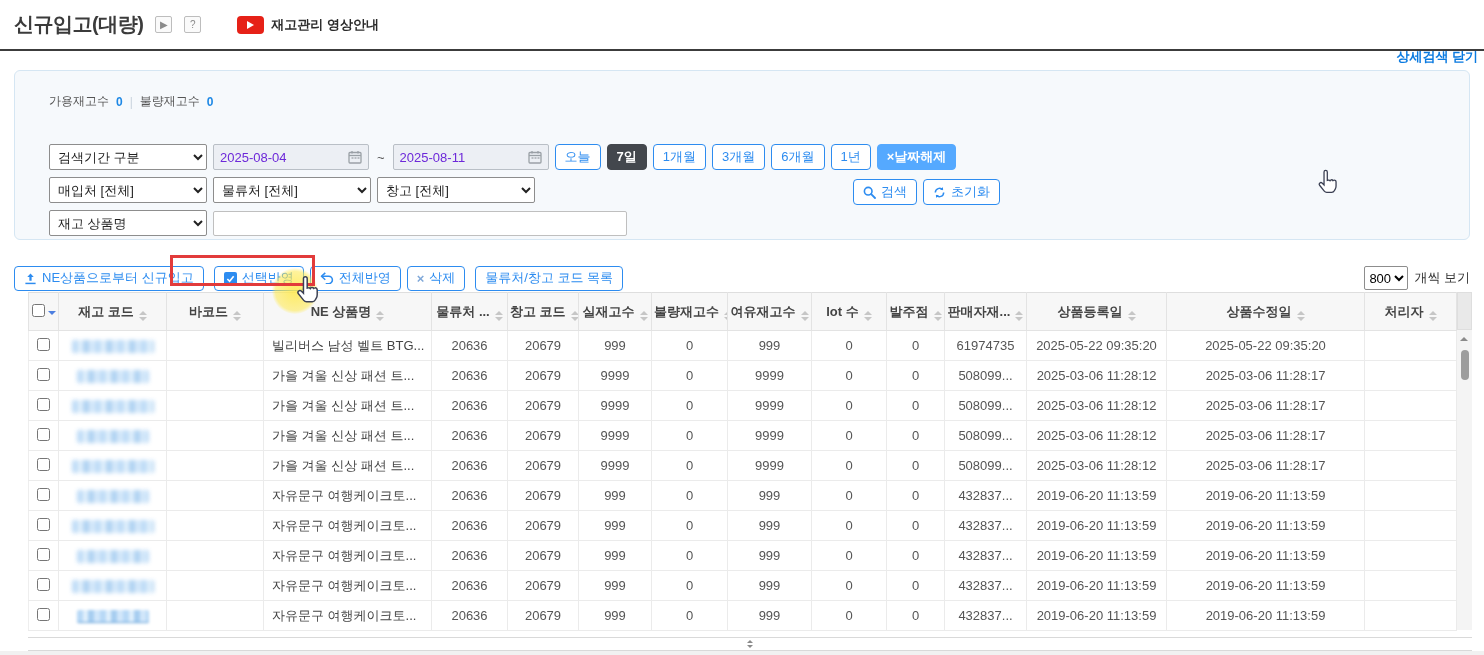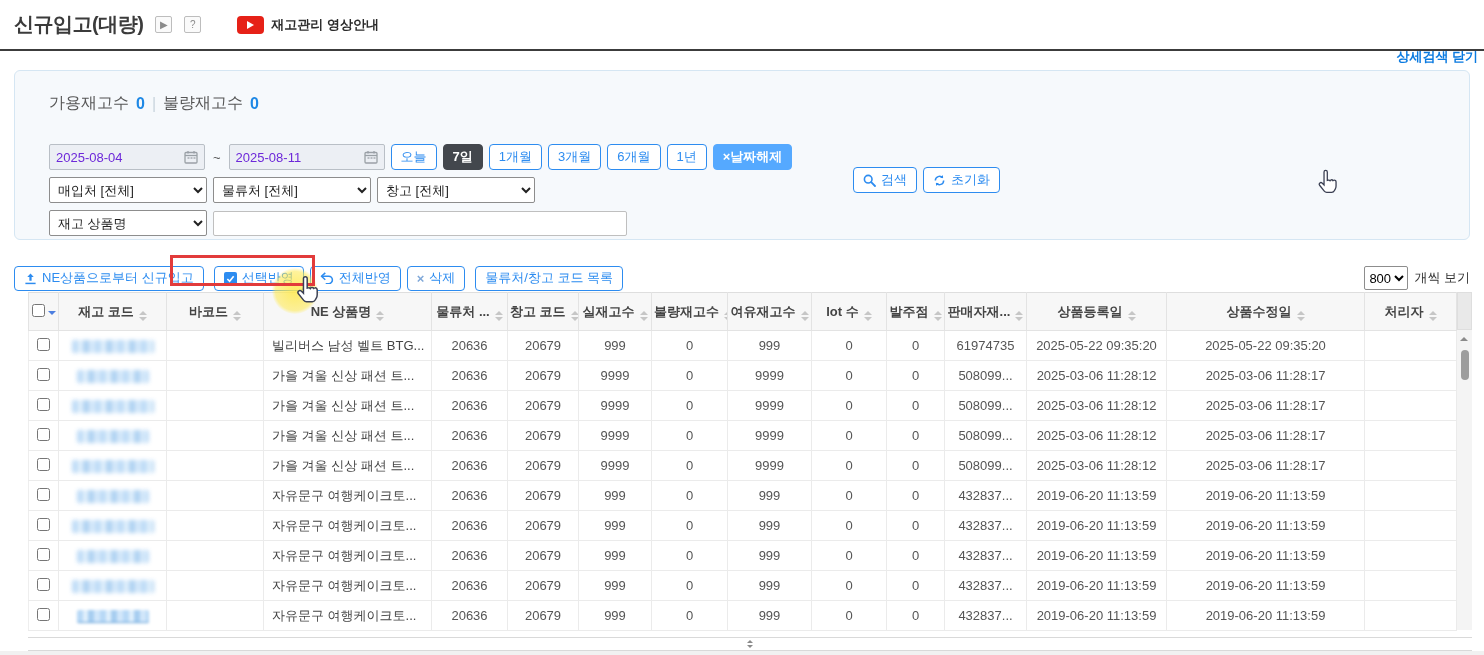--- a/index.html
+++ b/index.html
@@ -17,41 +17,41 @@
   .yt-wrap { display:flex; align-items:flex-end; gap:7px; margin-left:28px; }
   .yt-badge { width:27px; height:18px; background:var(--youtube,#e62117); border-radius:4px;
     display:inline-flex; align-items:center; justify-content:center; }
   .yt-badge::after { content:""; border-style:solid; border-width:4px 0 4px 7px; border-color:transparent transparent transparent #fff; }
   .yt-label { font-size:13px; font-weight:bold; color:#2b2b2b; }
   .close-search { position:absolute; right:6px; top:48px; font-size:13px; font-weight:bold;
     color:var(--link,#0a7ae0); cursor:pointer; }
   
   .search-panel { position:absolute; left:14px; top:70px; width:1456px; height:170px;
     background:#f6f9fc; border:1px solid #d5e6f3; border-radius:6px; }
-  .summary-row { position:absolute; left:34px; top:22px; font-size:16px; color:#555;
+  .summary-row { position:absolute; left:34px; top:22px; font-size:12px; color:#555;
     display:flex; align-items:center; gap:7px; }
   .summary-val { color:#1e88e5; font-weight:bold; }
   .sep { color:#c9d4dd; }
   .filter-row { position:absolute; left:34px; display:flex; align-items:center; gap:6px; }
   .row-1 { top:73px; } .row-2 { top:106px; } .row-3 { top:139px; }
   select.flt { height:26px; width:158px; font-size:13px; color:#222; border:1px solid #8d8d8d;
     border-radius:2px; background:#fff; padding:0 4px; }
   .date-box { width:156px; height:26px; background:#eceff4; border:1px solid #b9bfc6; border-radius:2px;
     display:flex; align-items:center; padding:0 6px; gap:4px; }
   .date-box input { border:0; background:transparent; font-size:13px; color:#6d28d9; width:112px;
     font-family:"Liberation Sans",sans-serif; }
   .cal-icon { margin-left:auto; display:flex; }
   .tilde { color:#555; font-size:13px; margin:0 2px; }
   .btn { display:inline-flex; align-items:center; justify-content:center; gap:5px; height:26px;
     padding:0 9px; font-size:13px; border-radius:4px; border:1px solid var(--accent,#2d8cf0);
     color:var(--accent,#2d8cf0); background:#fff; cursor:pointer; white-space:nowrap;
     font-family:"Liberation Sans",sans-serif; }
   .btn.active { background:var(--dark-button,#43474d); border-color:var(--dark-button,#43474d); color:#fff; font-weight:bold; }
   .btn.fill { background:var(--clear-button,#55a9ff); border-color:var(--clear-button,#55a9ff); color:#fff; font-weight:bold; }
-  .action-btns { position:absolute; left:838px; top:96px; display:flex; gap:6px; }
+  .action-btns { position:absolute; left:838px; top:108px; display:flex; gap:6px; }
   .keyword-input { width:414px; height:25px; border:1px solid #bfbfbf; border-radius:2px;
     font-size:13px; padding:0 6px; background:#fff; }
   
   .toolbar { position:absolute; left:14px; top:258px; width:1456px; height:28px;
     display:flex; align-items:center;margin-top:6px; }
   .tb { height:25px; }
   .gap6 { margin-left:6px; } .gap10 { margin-left:10px; }
   .chk-ico { width:13px; height:13px; background:var(--accent,#2d8cf0); border-radius:2px;
     display:inline-flex; align-items:center; justify-content:center; }
   .page-size-wrap { margin-left:auto; display:flex; align-items:center; gap:6px; }
@@ -123,20 +123,23 @@
 
   <div class="summary-row">
     <span>가용재고수</span>
     <span class="summary-val">0</span>
     <span class="sep">|</span>
     <span>불량재고수</span>
     <span class="summary-val">0</span>
   </div>
 
   <div class="filter-row row-1">
+    <select class="flt">
+      <option>검색기간 구분</option>
+    </select>
     <div class="date-box">
       <input type="text" readonly="" value="2025-08-04" style="">
       <span class="cal-icon">
         <svg width="14" height="14" viewBox="0 0 14 14">
             <rect x="1" y="2.5" width="12" height="10.5" rx="1" fill="none" stroke="#9aa0a6" stroke-width="1.3"></rect>
             <line x1="1" y1="5.5" x2="13" y2="5.5" stroke="#9aa0a6" stroke-width="1.3"></line>
             <line x1="4" y1="1" x2="4" y2="3.5" stroke="#9aa0a6" stroke-width="1.3"></line>
             <line x1="10" y1="1" x2="10" y2="3.5" stroke="#9aa0a6" stroke-width="1.3"></line>
             <rect x="3.5" y="7" width="2" height="2" fill="#b7bcc2"></rect>
             <rect x="6.5" y="7" width="2" height="2" fill="#b7bcc2"></rect>

